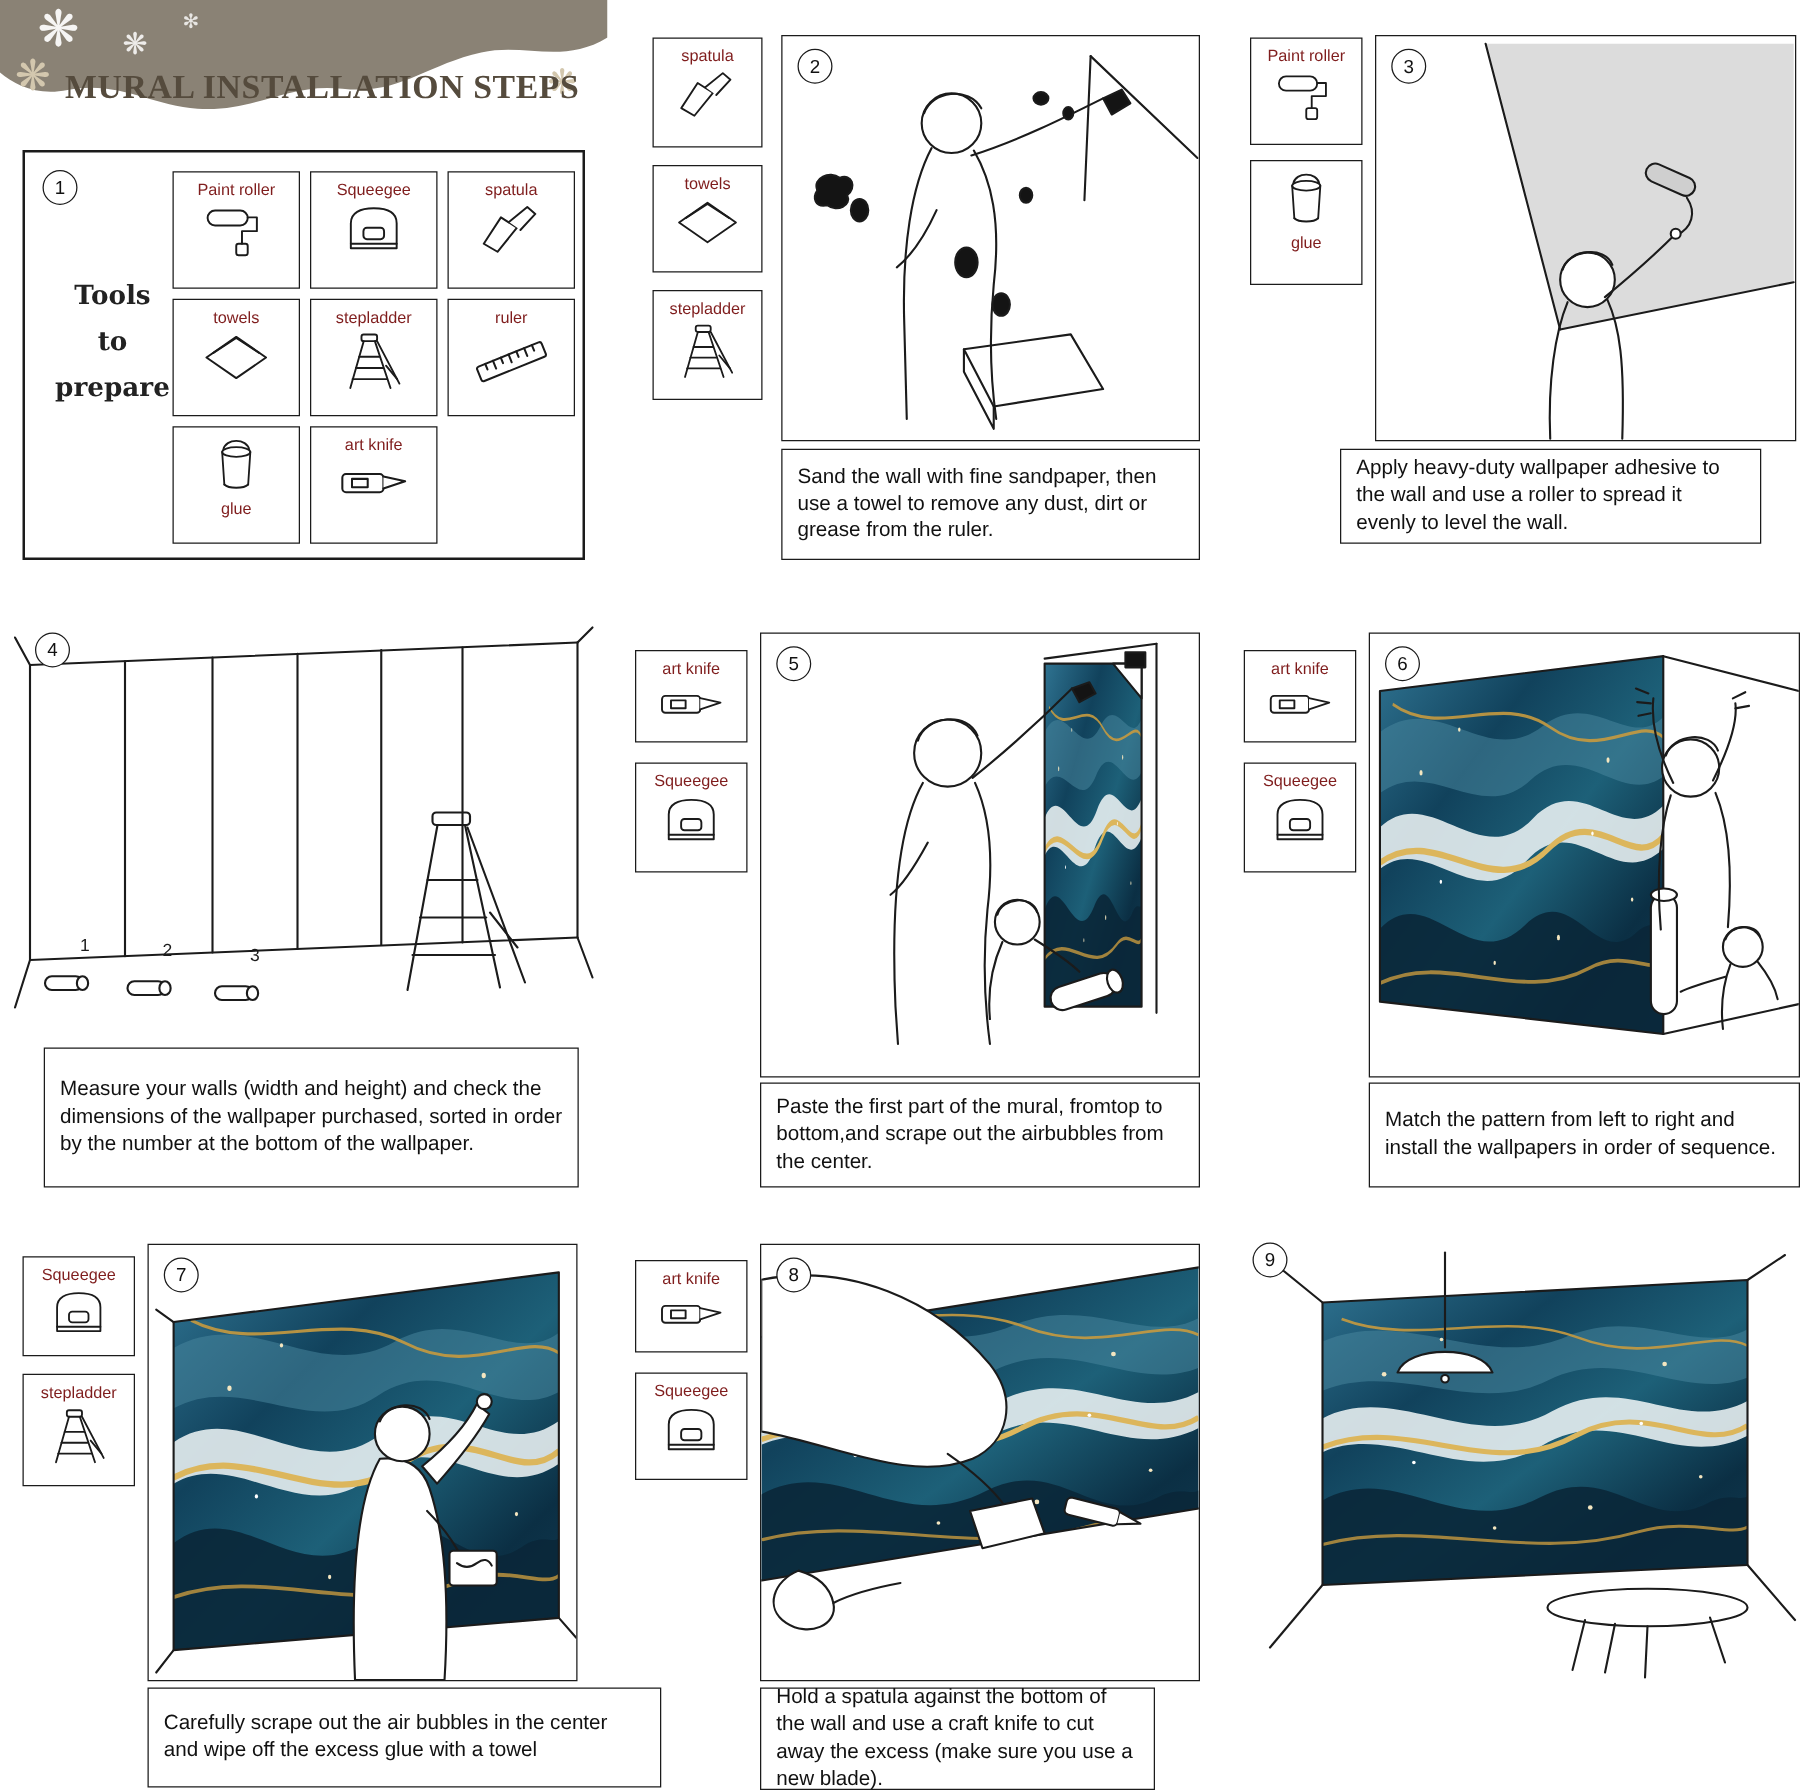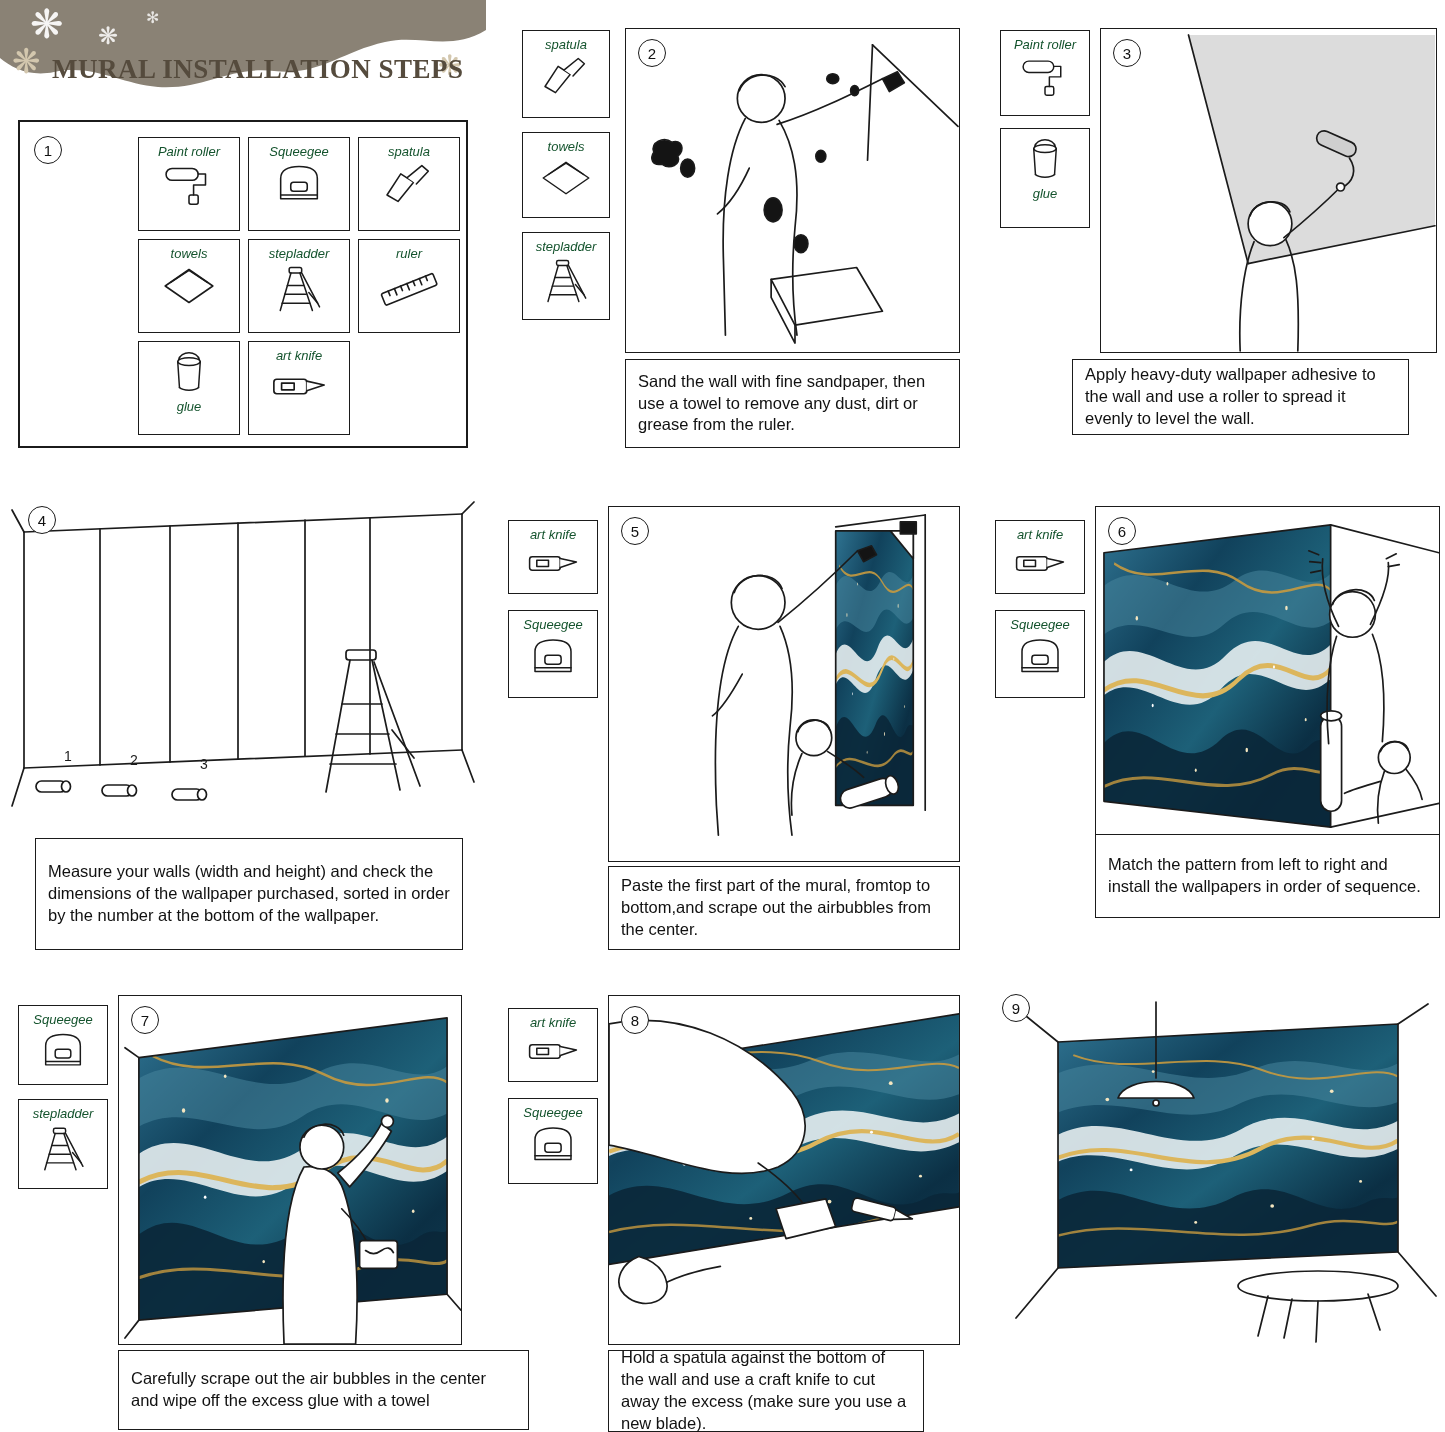--- a/index.html
+++ b/index.html
@@ -24,21 +24,21 @@
 
   .cnum{position:absolute;width:26px;height:26px;border:1.6px solid #1b1b1b;border-radius:50%;
         background:#fff;display:flex;align-items:center;justify-content:center;
         font-size:15px;z-index:3;}
   .cnum.inbox{left:12px;top:10px;}
 
   
   .tcol{position:absolute;display:flex;flex-direction:column;gap:14px;}
   .tbox{border:1.6px solid #1b1b1b;background:#fff;box-sizing:border-box;
         display:flex;flex-direction:column;align-items:center;padding-top:6px;gap:3px;}
-  .tbox .lbl{font-size:13px;color:#14532d;white-space:nowrap;font-style:italic;}
+  .tbox .lbl{font-size:13px;color:#7f1d1d;white-space:nowrap;}
 
   
   .tp-intro{position:absolute;left:18px;top:96px;width:104px;text-align:center;
     font-family:"DejaVu Serif",serif;font-weight:700;font-size:21px;line-height:1.75;color:#222;}
   .tp-grid{position:absolute;left:118px;top:15px;display:grid;
     grid-template-columns:repeat(3,102px);grid-auto-rows:94px;gap:8px;}
 
   .scene{display:block;width:100%;height:100%;}
   .ink{stroke:#1b1b1b;stroke-width:1.7;fill:none;stroke-linecap:round;stroke-linejoin:round;}
   .scenewrap{position:absolute;}
@@ -133,20 +133,25 @@
     <span class="fl" style="left:30px;top:4px;font-size:40px;color:rgba(255,255,255,.92)">❋</span>
     <span class="fl" style="left:98px;top:24px;font-size:24px;color:rgba(255,255,255,.85)">❋</span>
     <span class="fl" style="left:146px;top:10px;font-size:16px;color:rgba(255,255,255,.8)">✻</span>
     <span class="fl" style="left:12px;top:44px;font-size:34px;color:#d3c7ae">❋</span>
     <span class="fl" style="left:438px;top:52px;font-size:28px;color:#d3c7ae">❋</span>
     <h1 class="title">MURAL INSTALLATION STEPS</h1>
   </div>
 
   <section class="panel" style="left:18px;top:120px;width:450px;height:328px">
     <span class="cnum" style="left:14px;top:14px">1</span>
+    <div class="tp-intro">
+      <div>Tools</div>
+      <div>to</div>
+      <div>prepare</div>
+    </div>
     <div class="tp-grid">
       <div class="tbox">
         <span class="lbl">Paint roller</span>
         <svg viewBox="0 0 60 48" width="56" height="44">
             <use href="#ic-roller"></use>
           </svg>
       </div>
       <div class="tbox">
         <span class="lbl">Squeegee</span>
         <svg viewBox="0 0 60 48" width="56" height="44">
@@ -410,21 +415,21 @@
         <path d="M224,48 l-10,-4 M226,56 l-11,-1 M226,64 l-10,2"></path>
         <path d="M292,52 l10,-5 M294,60 l11,-2"></path>
         <circle cx="300" cy="252" r="16" fill="#fff"></circle>
         <path d="M286,246 C290,234 310,232 314,244"></path>
         <path d="M290,266 C284,282 282,300 284,318"></path>
         <path d="M312,264 C320,274 326,284 328,294"></path>
         <path d="M286,276 C272,280 258,284 250,288"></path>
       </g>
     </svg>
   </div>
-  <div class="cbox" style="left:1095px;top:834px;width:345px;height:84px">
+  <div class="cbox" style="left:1095px;top:866px;width:345px;height:84px">
     <p class="cap">Match the pattern from left to right and install the wallpapers in order of sequence.</p>
   </div>
 
   <div class="tcol" style="left:18px;top:1005px;width:90px;gap:14px">
     <div class="tbox" style="height:80px">
       <span class="lbl">Squeegee</span>
       <svg viewBox="0 0 60 48" width="52" height="42">
           <use href="#ic-squeegee"></use>
         </svg>
     </div>

